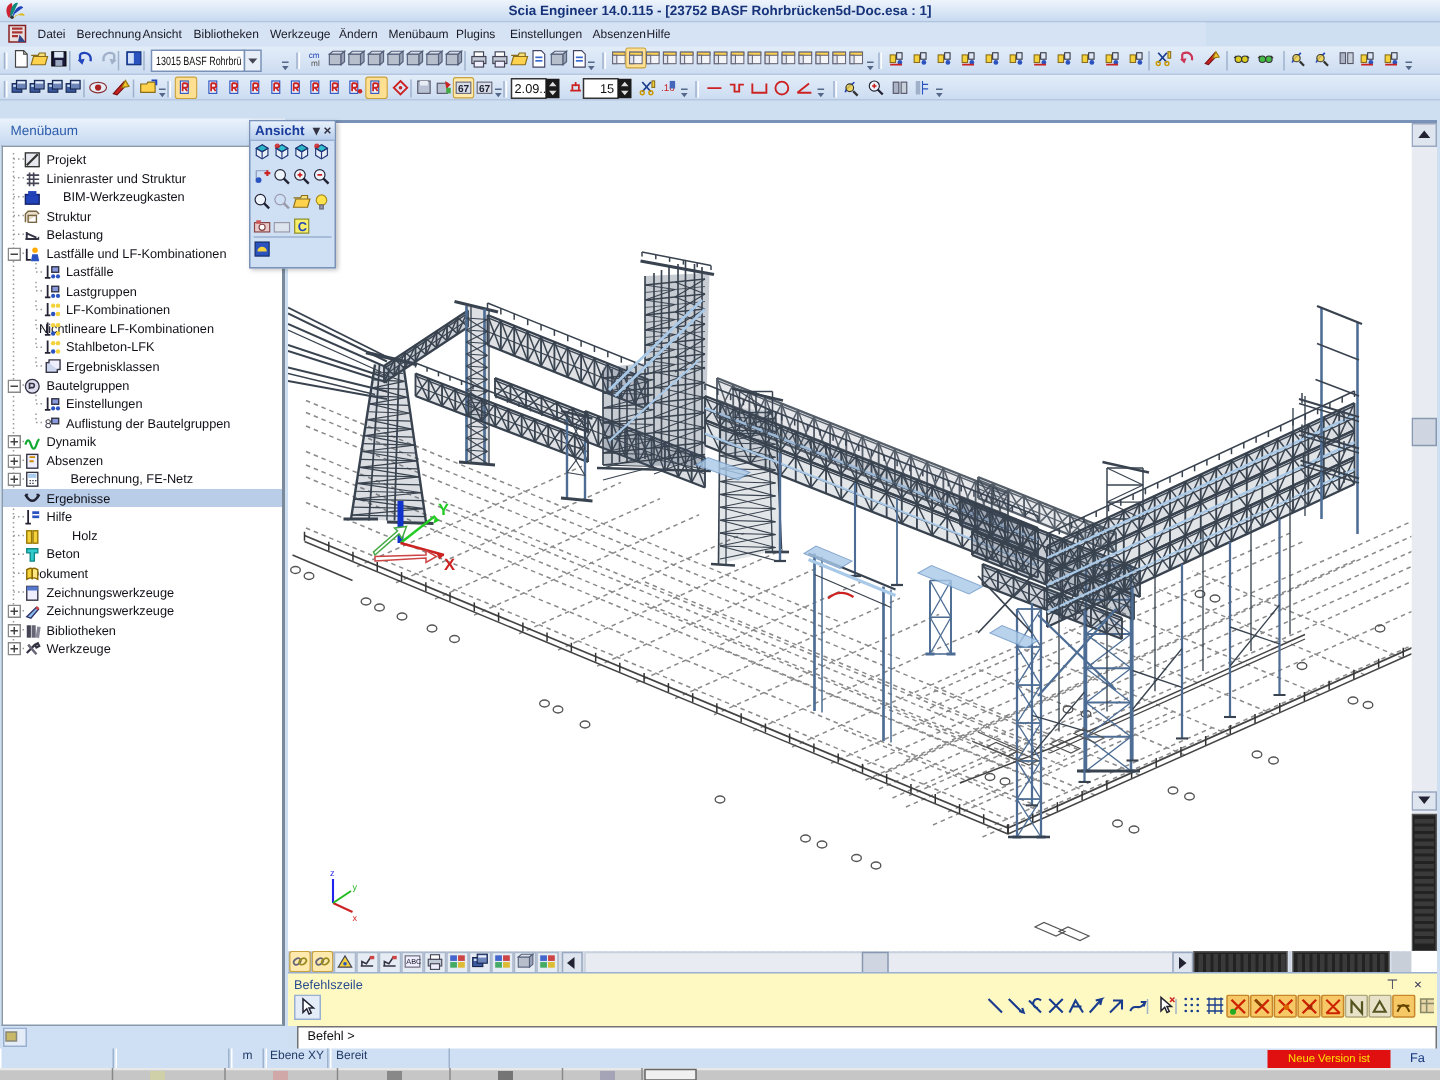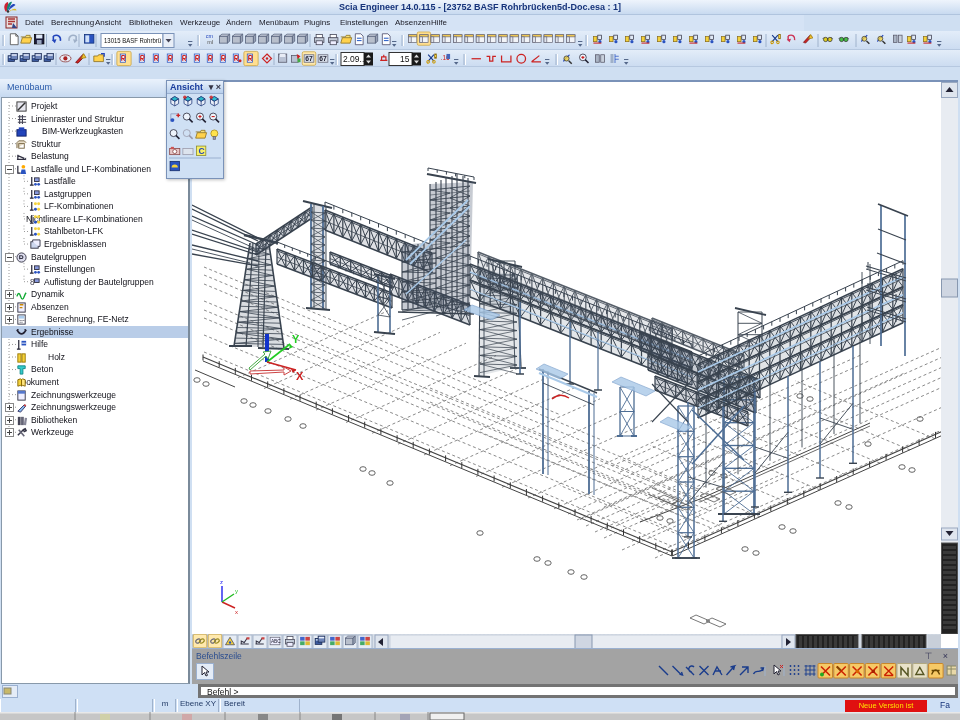--- a/index.html
+++ b/index.html
@@ -5,24 +5,24 @@
 .titlebar { position:absolute; left:0; top:0; width:960px; height:15px; background:linear-gradient(#eef4fc,#c8daf0); border-bottom:1px solid #b0c4de; }
 .titlebar .t { position:absolute; width:100%; text-align:center; top:2px; font-size:9px; font-weight:bold; color:#16337a; }
 .menubar { position:absolute; left:0; top:15px; width:804px; height:16px; background:#d5e3f5; font-size:8px; color:#1a1a24; }
 .tb1 { position:absolute; left:0; top:31px; width:960px; height:19px; background:linear-gradient(#e3edf9,#ccdcf1); border-bottom:1px solid #b6c8e0; }
 .tb2 { position:absolute; left:0; top:50px; width:960px; height:17px; background:linear-gradient(#e3edf9,#ccdcf1); border-bottom:1px solid #b6c8e0; }
 .lpanel-h { position:absolute; left:0; top:79px; width:190px; height:18px; background:linear-gradient(#eaf2fc,#c6d9f0); font-size:9px; color:#2b5cab; padding:3px 0 0 7px; }
 .lpanel { position:absolute; left:1px; top:97px; width:189px; height:587px; background:#fff; border:1px solid #8899aa; border-right:2px solid #7a8a9a; overflow:hidden; padding-top:2px; }
 .trow { position:relative; height:12.55px; font-size:8.5px; color:#101018; white-space:nowrap;text-decoration:underline; }
 .trow span { display:inline-block; line-height:12.5px; }
 .viewport { position:absolute; left:192px; top:80px; width:766px; height:568px; background:#fff; border-top:2px solid #7a92b8; }
-.cmdpanel { position:absolute; left:192px; top:648px; width:766px; height:36px; background:#a3a3a3; border-top:1px solid #9ab0d0; }
+.cmdpanel { position:absolute; left:192px; top:648px; width:766px; height:36px; background:#fef9c3; border-top:1px solid #9ab0d0; }
 .cmdtitle { font-size:8.5px; color:#2a4d8f; padding:2px 0 0 4px; height:14px; }
 .cmdrow { position:relative; height:20px; }
-.cmdinput { position:absolute; left:198px; top:684px; width:760px; height:14px; background:#fff; border:3px solid #737373; font-size:8.5px; color:#111; padding-left:6px; }
+.cmdinput { position:absolute; left:198px; top:684px; width:760px; height:28px; background:#fff; border:1px solid #737373; font-size:8.5px; color:#111; padding-left:6px; }
 .statusbar { position:absolute; left:0; top:699px; width:960px; height:13px; background:#cfe0f5; font-size:8px; color:#223a66; }
 .statusbar .cell { position:absolute; top:0; height:13px; border-right:1px solid #9fb2cc; border-left:1px solid #fff; }
 .taskbar { position:absolute; left:0; top:712px; width:960px; height:8px; background:#c6c6c6; }
 </style></head>
 <body>
 <div class="titlebar">
  <svg width="16" height="13" style="position:absolute;left:2px;top:1px">
   <path d="M4 11 C1 7 2 2 6 1 L6.5 7z" fill="#cc2233"></path>
       <path d="M5 11 C4 4 8 0 10 1 L7 7.5z" fill="#118877"></path>
   <path d="M6 11 C8 3 12 2 13.5 4 L8 8z" fill="#2244bb"></path>

